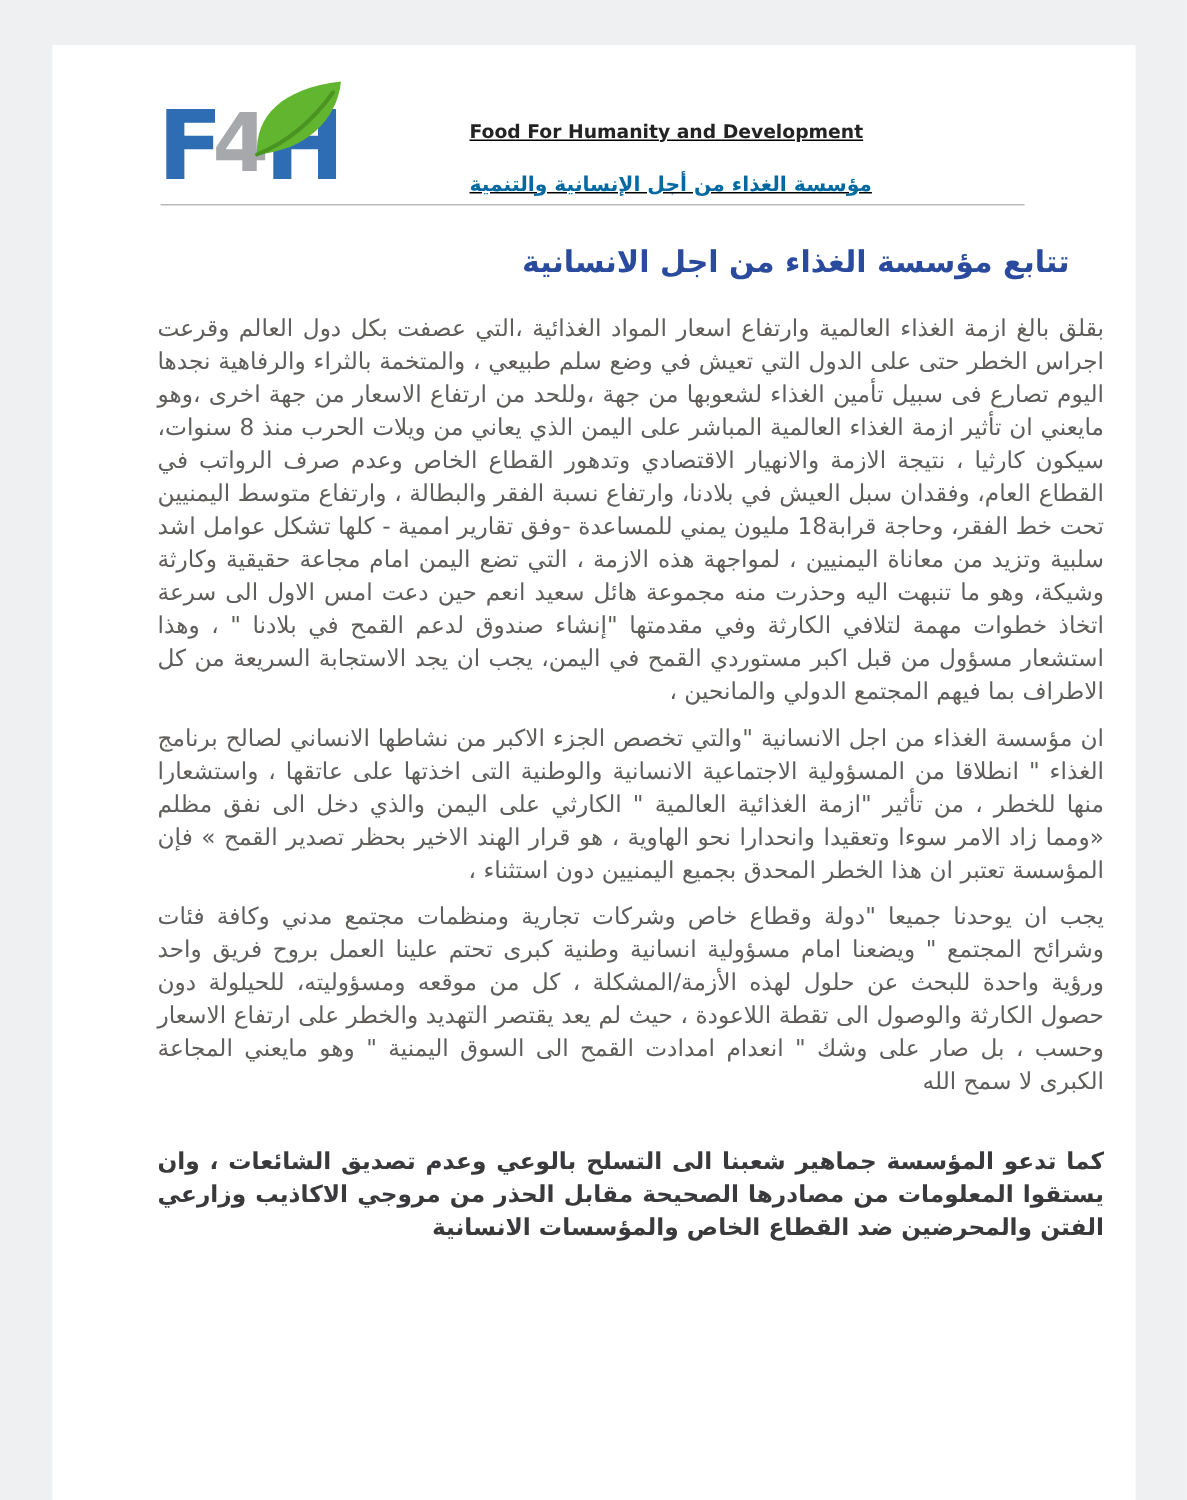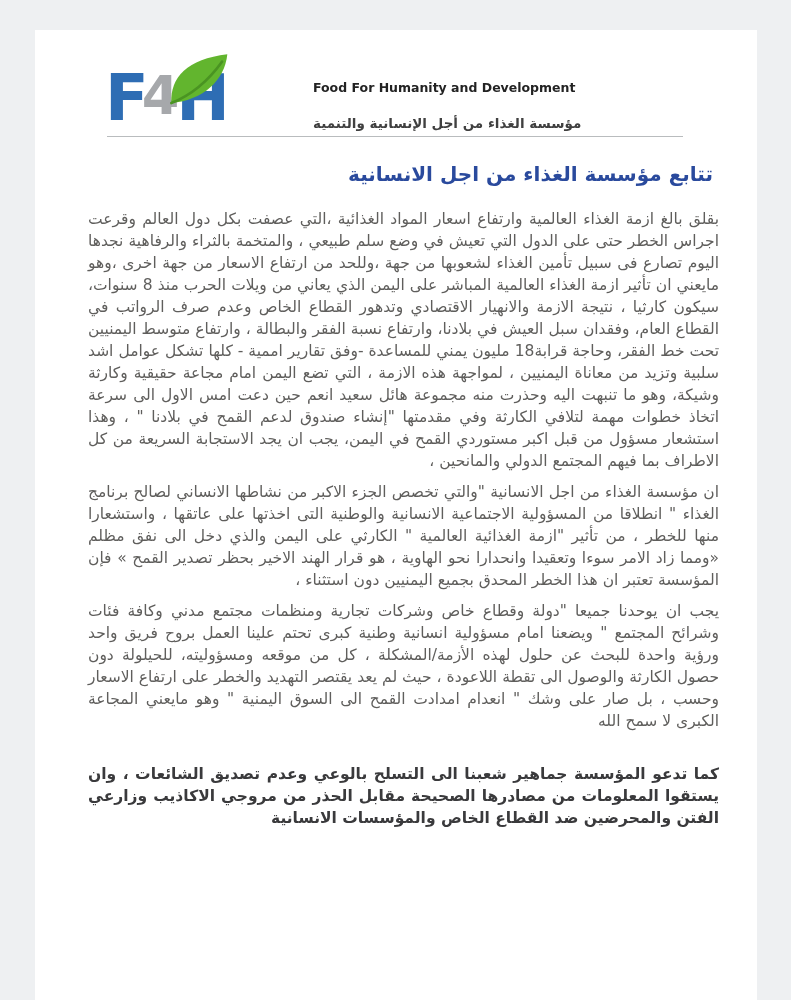--- a/index.html
+++ b/index.html
@@ -23,41 +23,41 @@
     display:flex;align-items:flex-end;
   }
   .mark span{
     font-weight:bold;line-height:66px;
     letter-spacing:-3px;
   }
   .mf,.mh{font-size:64px;color:#2e6db4;}
   .m4{font-size:54px;color:#a6a8ab;margin:0 -2px 2px -4px;position:relative;z-index:1;}
   .mh{margin-left:2px;}
   .leaf{position:absolute;left:58px;top:-10px;z-index:2;}
-  .names{margin-left:20px;margin-top:18px;direction:ltr;}
+  .names{margin-left:20px;margin-top:18px;direction:ltr;text-decoration:underline;}
   .names .en{
     font-size:12.5px;font-weight:bold;color:#232323;white-space:nowrap;
     letter-spacing:0px;
   }
   .names .ar{
-    font-size:13.5px;font-weight:bold;color:#404040;margin-top:20px;
+    font-size:13.5px;font-weight:bold;color:#0369a1;margin-top:20px;
     direction:rtl;text-align:left;white-space:nowrap;
   }
   .divider{
     position:absolute;left:72px;top:106px;width:576px;height:1px;
     background:#b9bcbe;
   }
   
   .title{
     position:absolute;top:132px;right:44px;margin:0;
     direction:rtl;text-align:right;
     font-size:20px;font-weight:bold;color:#2a4a9d;
   }
   .text-col{
-    position:absolute;top:178px;left:18px;width:692px;
+    position:absolute;top:178px;left:35px;width:692px;
     direction:rtl;
   }
   .text-col p{
     margin:0 0 9px 0;
     padding:0 26px 0 35px;
     font-size:15.5px;line-height:22px;color:#5f5e5c;
     text-align:justify;
   }
   .text-col p.bold{
     font-weight:bold;color:#3a3a3c;margin-top:31px;

